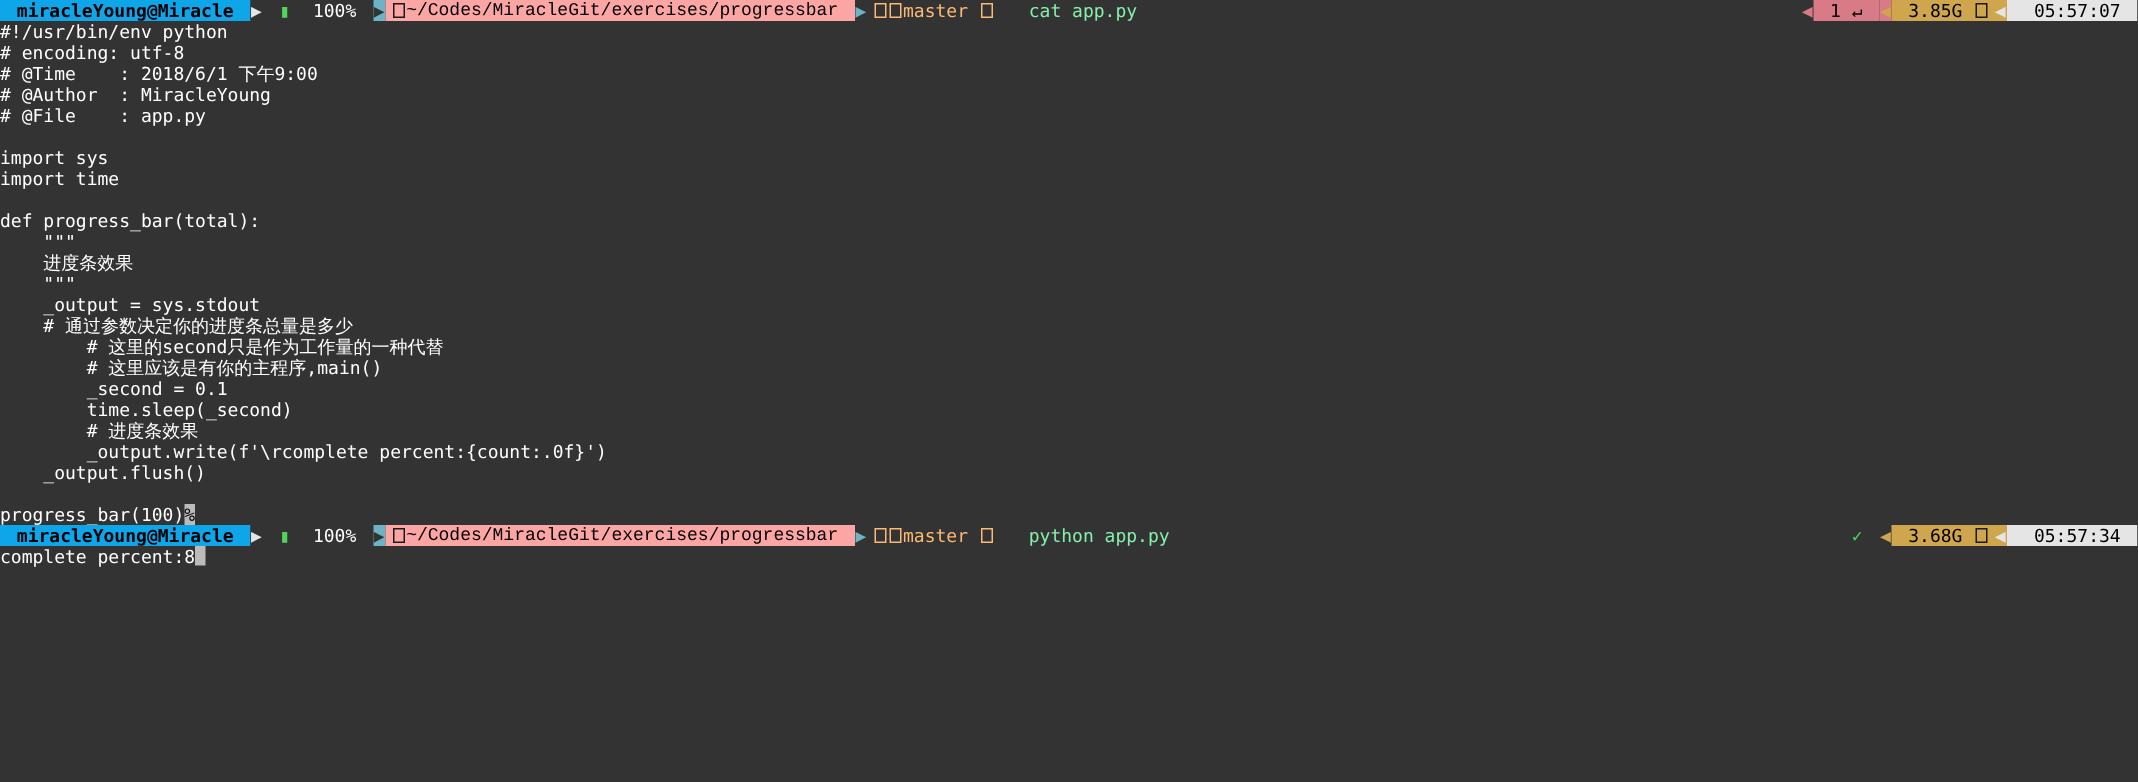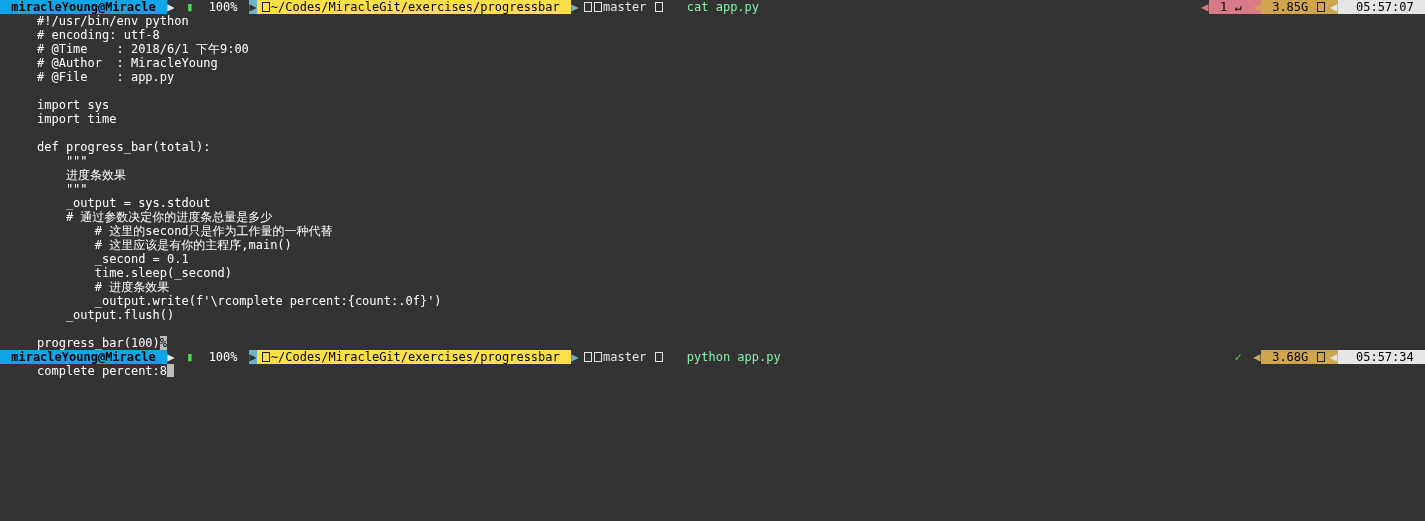--- a/index.html
+++ b/index.html
@@ -13,39 +13,39 @@
     color: #ffffff;
     overflow: hidden;
   }
   .row { display: flex; align-items: stretch; height: 14px; white-space: pre; }
   .seg { display: inline-flex; align-items: center; padding: 0 4px; }
   .host      { background:#0ea5e9; color:#000; font-weight:bold; }
   .host-arr  { color:#e5e5e5; background:#333; }
   .batt-bg   { background:#333; color:#4fd65a; }
   .batt-pct  { background:#333; color:#fff; }
   .arr-into-path { color:#333; background:#6cb3c6; }
-  .path      { background:#fde047; color:#000; }
+  .path      { background:#fca5a5; color:#000;font-family:Liberation Mono, monospace; }
   .path-arr  { color:#6cb3c6; background:#333; }
-  .branch    { background:#333; color:#e5e5e5;text-align:center; }
+  .branch    { background:#333; color:#fdba74;text-align:center; }
   .arr-after-branch { color:#333; background:#333; }
   .cmd       { background:#333; color:#86efac; }
 
   .r-time    { background:#e5e5e5; color:#000; }
   .r-time-a  { color:#e5e5e5; background:#cfa54e; }
   .r-mem     { background:#cfa54e; color:#000; }
   .r-mem-a   { color:#cfa54e; background:#333; }
   .r-red     { background:#d97b86; color:#000; }
   .r-red-a   { color:#d97b86; background:#333; }
   .r-chk-a   { color:#333; background:#333; }
   .r-chk     { background:#333; color:#4fd65a; }
 
   .arrR { padding:0; width:8px; text-align:center; }
   .arrL { padding:0; width:8px; text-align:center; }
 
-  .code { color:#ffffff; white-space: pre; padding-left: 0; margin-left: 37px; }
+  .code { color:#ffffff; white-space: pre; padding-left: 0; }
   .cursor { display:inline-block; background:#bbb; color:#000; width:7px; height:13px; vertical-align:middle; }
 
   .right { margin-left:auto; display:flex; }
   .box { display:inline-block; border:1px solid currentColor; width:8px; height:10px; vertical-align:middle; margin:0 1px; }
   .box-on-dark { display:inline-block; border:1px solid #1a1a1a; width:8px; height:10px; vertical-align:middle; margin:0 1px; }
 
 </style>
 </head>
 <body>
 

